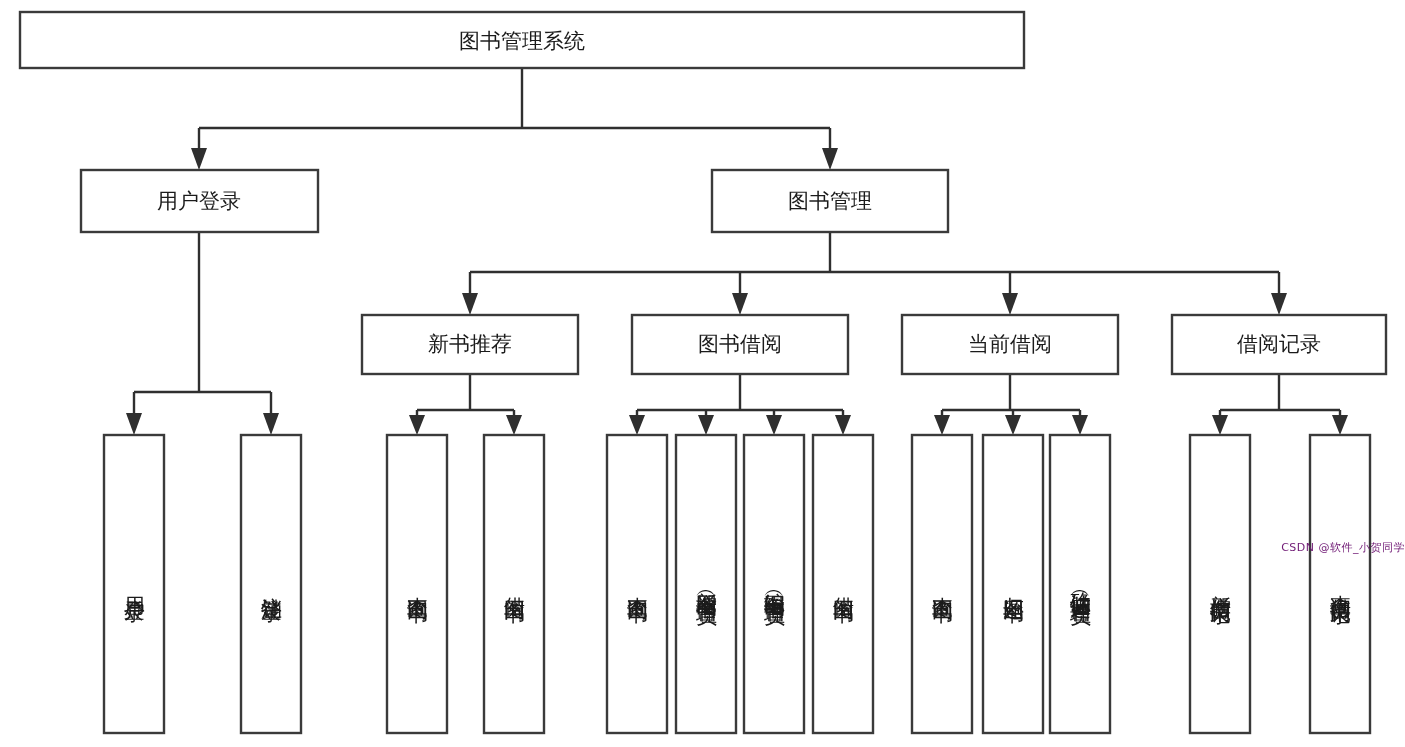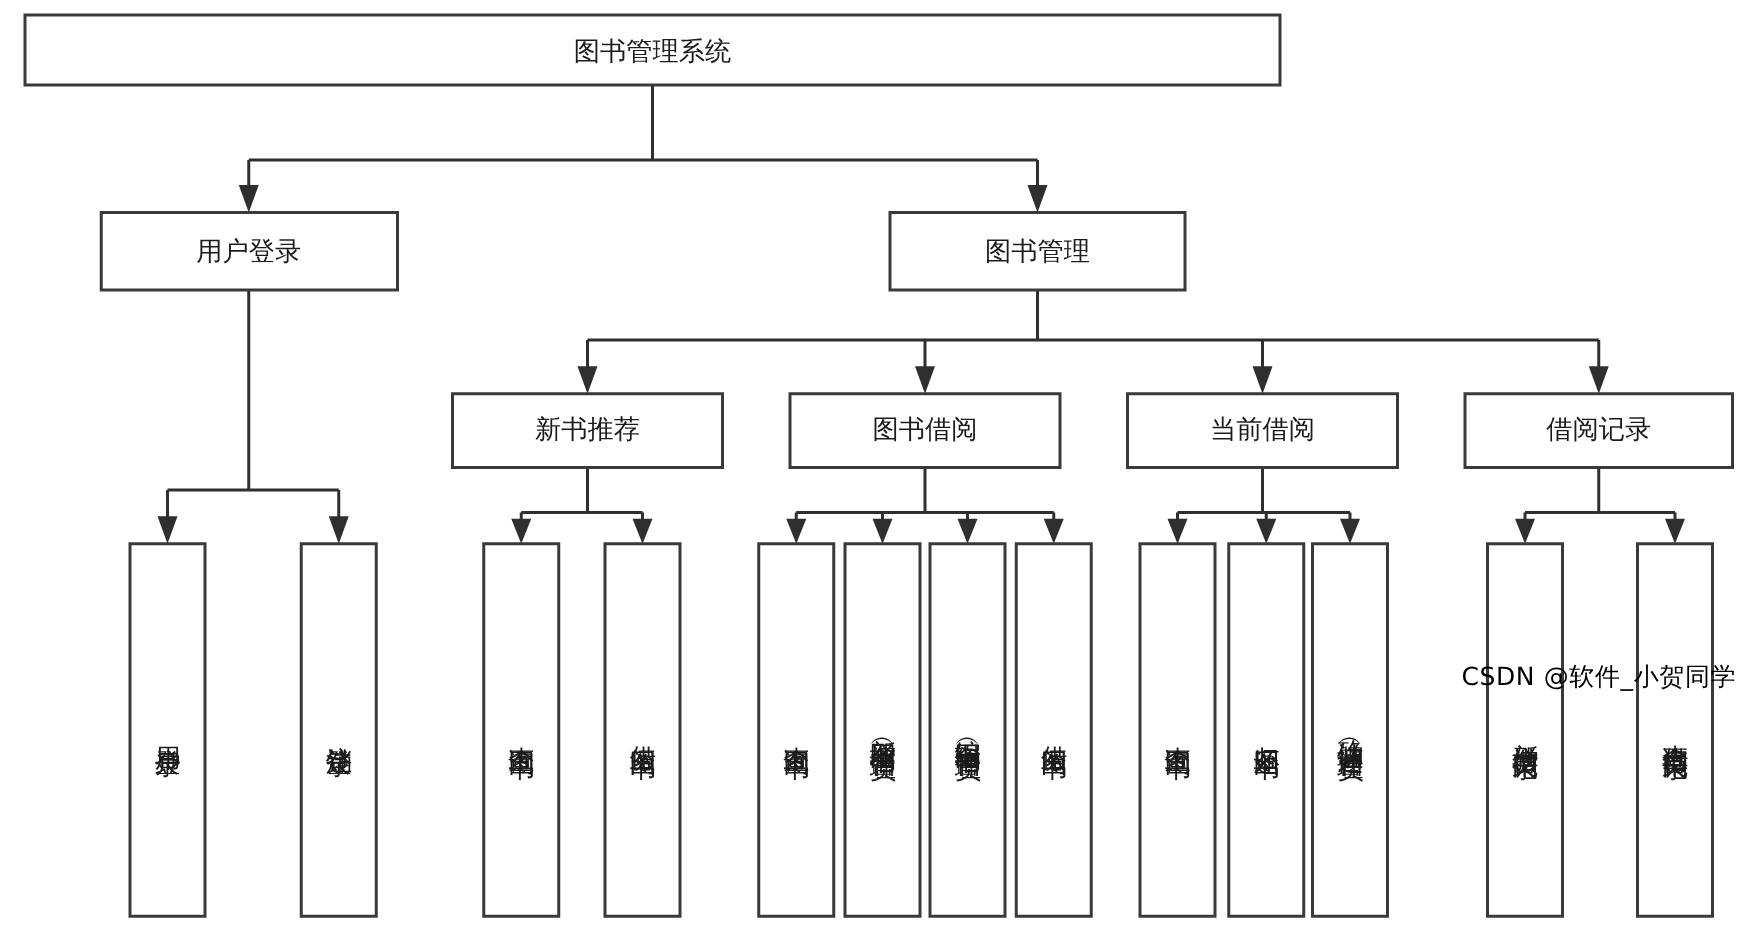--- a/index.html
+++ b/index.html
@@ -62,25 +62,25 @@
     display: flex;
     align-items: center;
     justify-content: center;
     text-align: center;
     white-space: nowrap;
     pointer-events: none;
     user-select: none;
   }
   .watermark {
     position: absolute;
-    right: 16px;
+    right: 0;
     bottom: 6px;
     font-family: "DejaVu Sans", "Liberation Sans", sans-serif;
-    font-size: 20px;
-    color: #000000;
+    font-size: 11px;
+    color: #701a75;
     letter-spacing: 0.5px;
     white-space: nowrap;
   }
 </style>
 </head>
 <body>
 
 <div id="diagram-root">
 
   <svg id="tree-svg" viewBox="0 0 1405 747">

